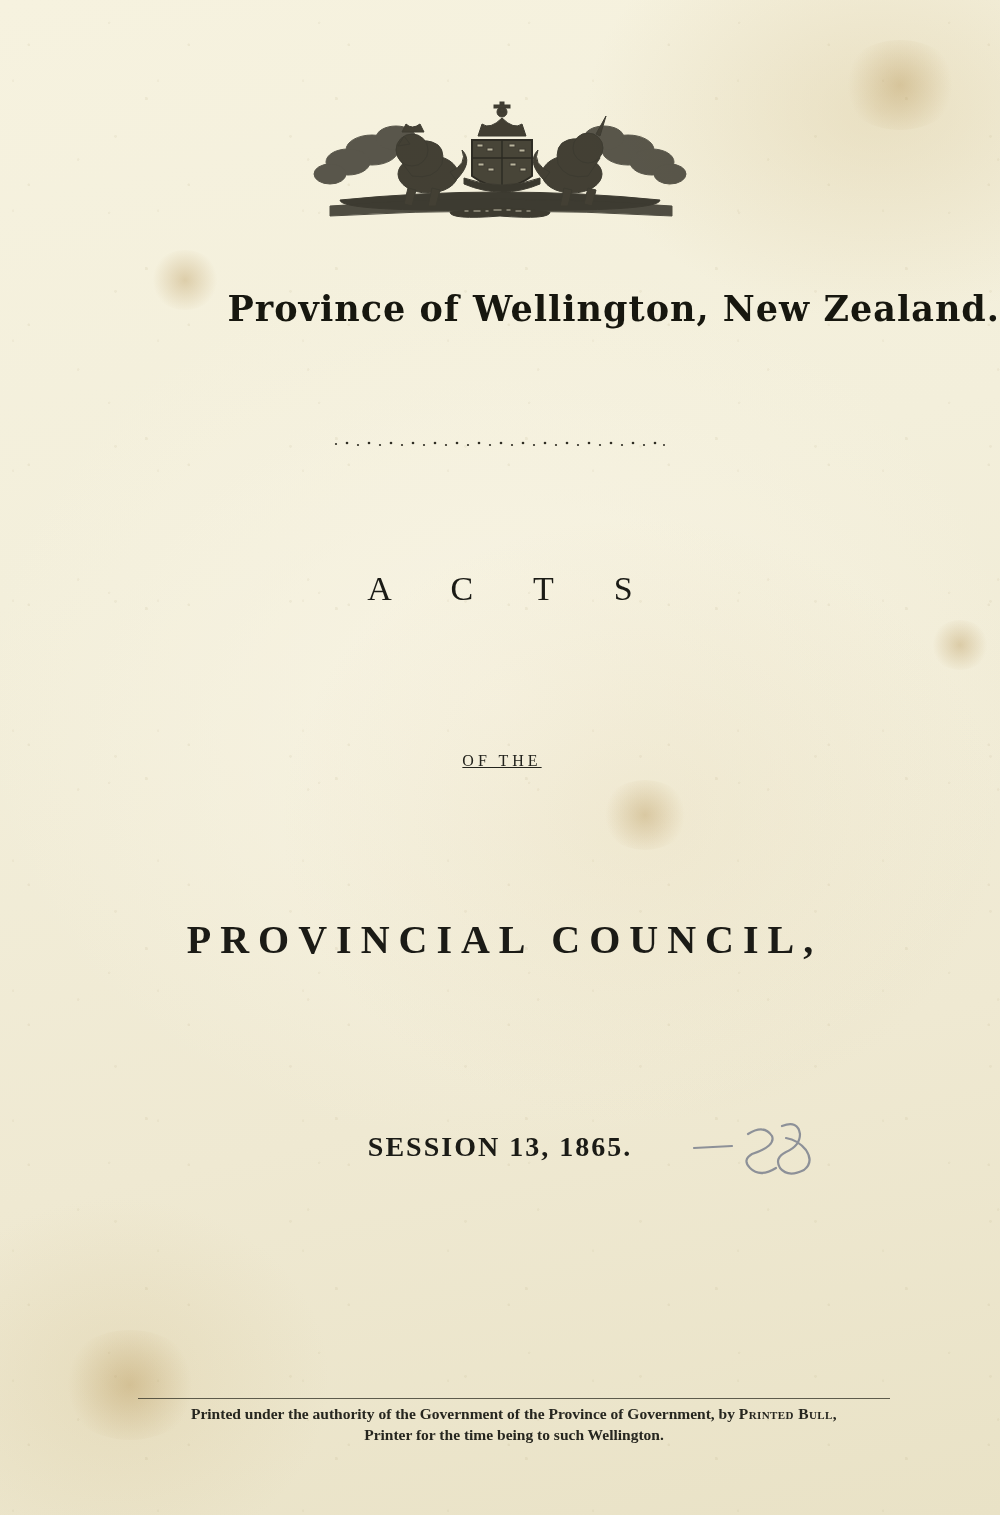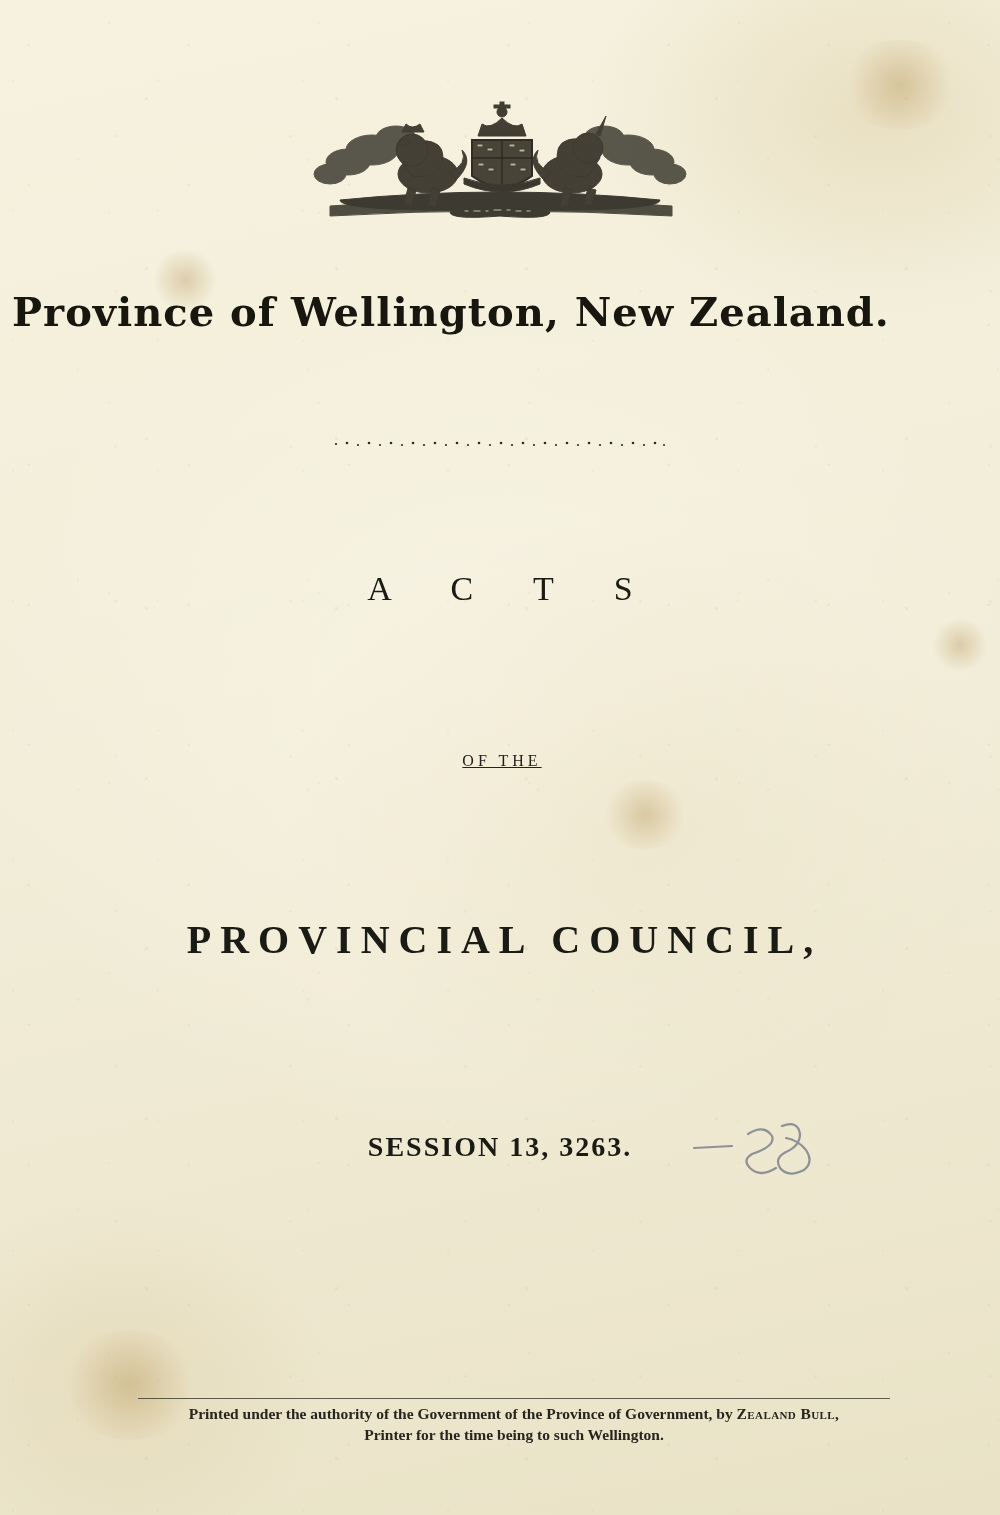--- a/index.html
+++ b/index.html
@@ -53,26 +53,26 @@
   }
   .crest {
     width: 400px;
     height: 150px;
     opacity: 0.92;
   }
 
   
   .province {
     position: absolute;
-    left: 12px; right: 0;
+    left: 0; right: 0;
     top: 288px;
-    text-align: left;
+    text-align: right;
     font-family: "DejaVu Serif", serif;
     font-weight: 700;
-    font-size: 40px;
+    font-size: 35px;
     letter-spacing: 1px;
     color: #17170f;
     white-space: nowrap;
   }
   .province .gothic {
     font-family: "DejaVu Serif", serif;
     font-weight: 700;
     font-style: normal;
   }
 
@@ -298,33 +298,33 @@
       <circle cx="303" cy="5" r="1.3"></circle>
         <circle cx="314" cy="7" r="1.1"></circle>
         <circle cx="325" cy="5" r="1.3"></circle>
       <circle cx="334" cy="7" r="1"></circle>
     </g>
   </svg>
 
   <div class="acts">A C T S</div>
   <div class="ofthe">OF THE</div>
   <div class="council">PROVINCIAL COUNCIL,</div>
-  <div class="session">SESSION 13, 3263.</div>
+  <div class="session">SESSION 13, 1865.</div>
 
   <svg class="pencil" viewBox="0 0 130 80">
     <g fill="none" stroke="#6d7486" stroke-width="2.2" stroke-linecap="round">
       <path d="M4 40 L42 38"></path>
       <path d="M58 26 Q74 16 82 28 Q86 38 62 46 Q52 52 60 60 Q70 70 86 60"></path>
       <path d="M92 18 Q108 12 110 26 Q110 38 96 44 Q84 50 90 60 Q98 70 114 62 Q124 54 116 42 Q108 32 96 30"></path>
     </g>
     <text x="0" y="0" fill="none">28</text>
   </svg>
 
   <div class="footer-rule"></div>
 
   <div class="imprint">
     <div>
-      <span>Printed under the authority of the Government of the Province of Government, by </span><span class="sc">Zealand Bull,</span>
+      <span>Printed under the authority of the Government of the Province of Government, by </span><span class="sc">Printed Bull,</span>
     </div>
     <div class="line2">Printer for the time being to such Wellington.</div>
   </div>
 
 </div>
 
 </body></html>

